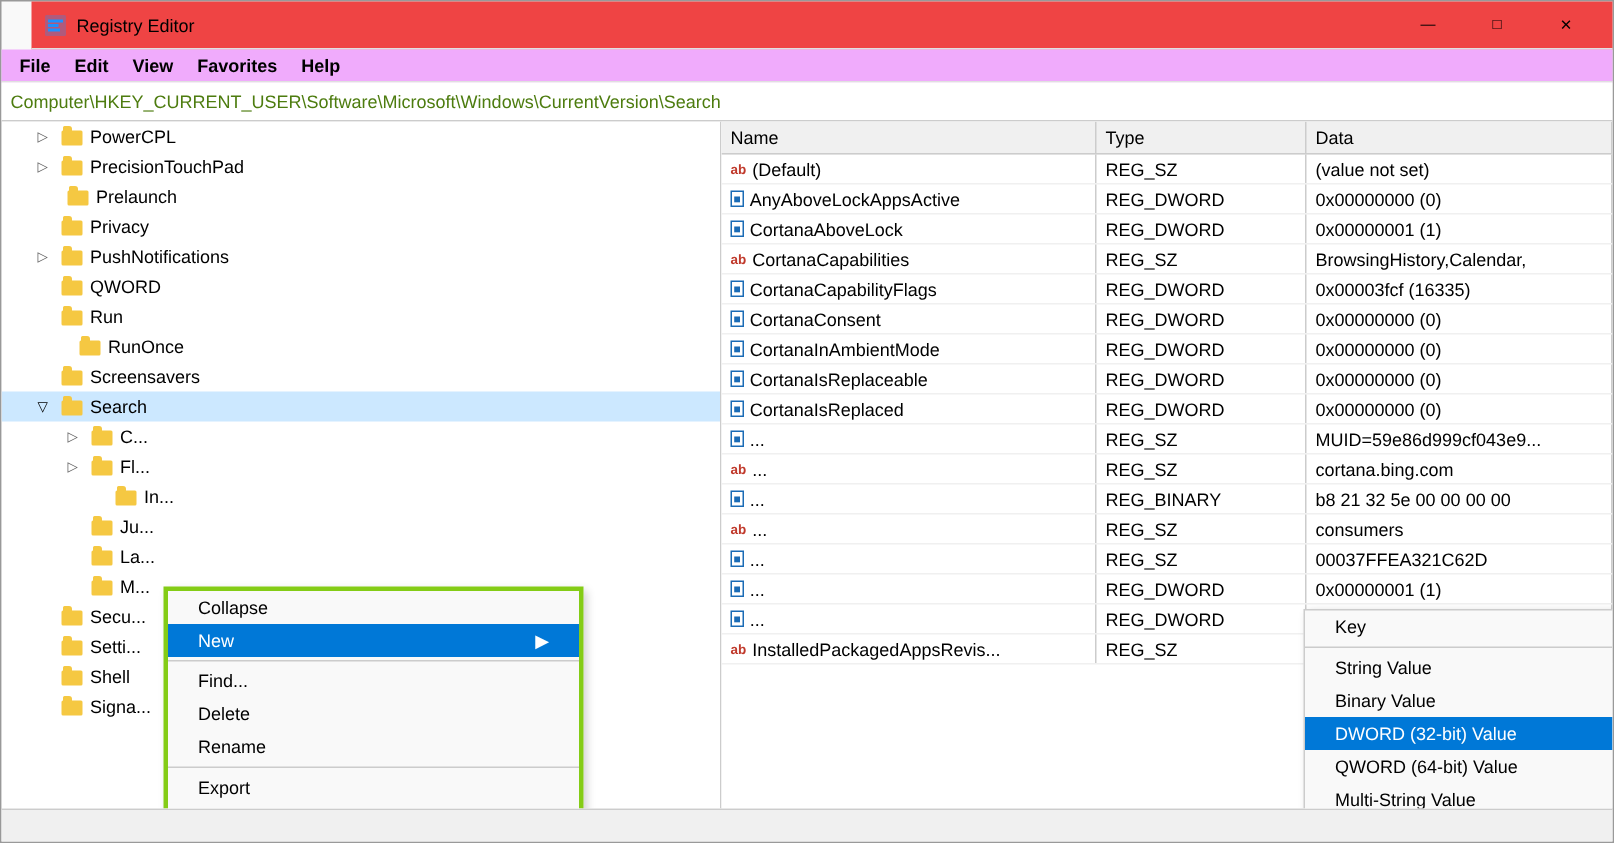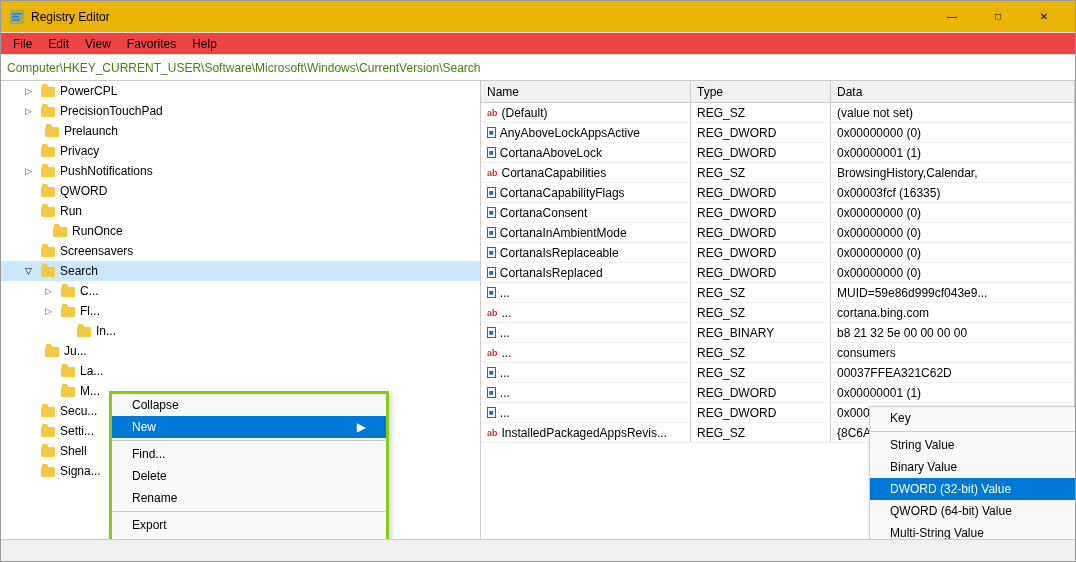--- a/index.html
+++ b/index.html
@@ -13,27 +13,28 @@
     }
     .window {
       width: 1076px;
       height: 562px;
       background: #f9f9f9;
       border: 1px solid #999;
       display: flex;
       flex-direction: column;
     }
     .title-bar {
-      background: #eab308;
+      background: #ef4444;
       height: 32px;
       display: flex;
       align-items: center;
       padding: 0 8px;
       border-bottom: 1px solid #e0e0e0;
       user-select: none;
+      margin-left: 20px;
     }
     .title-bar-icon {
       width: 16px;
       height: 16px;
       margin-right: 6px;
       flex-shrink: 0;
     }
     .title-bar-text {
       flex: 1;
       font-size: 12px;
@@ -50,25 +51,26 @@
       align-items: center;
       justify-content: center;
       background: transparent;
       border: none;
       cursor: pointer;
       font-size: 10px;
       color: #000;
     }
     .menu-bar {
       display: flex;
-      background: #ef4444;
+      background: #f0abfc;
       height: 22px;
       align-items: center;
       padding: 0 4px;
       border-bottom: 1px solid #e0e0e0;
+      font-weight: bold;
     }
     .menu-item {
       padding: 2px 8px;
       cursor: pointer;
       color: #000;
     }
     .address-bar {
       display: flex;
       align-items: center;
       background: #fff;
@@ -155,21 +157,21 @@
     }
     .table-col {
       padding: 0 6px;
       border-right: 1px solid #ccc;
       height: 100%;
       display: flex;
       align-items: center;
       overflow: hidden;
       white-space: nowrap;
     }
-    .col-name { width: 210px; }
+    .col-name { width: 250px; }
     .col-type { width: 140px; text-align: center; }
     .col-data { flex: 1; }
     .table-row {
       display: flex;
       align-items: center;
       height: 20px;
       border-bottom: 1px solid #f0f0f0;
       cursor: pointer;
     }
     
@@ -324,21 +326,21 @@
         <div class="tree-item" style="padding-left:44px">
           <span class="tree-arrow">▷</span>
           <span class="folder-icon"></span>
           <span>Fl...</span>
         </div>
         <div class="tree-item" style="padding-left:60px">
           <span class="tree-arrow"></span>
           <span class="folder-icon"></span>
           <span>In...</span>
         </div>
-        <div class="tree-item" style="padding-left:28px">
+        <div class="tree-item" style="padding-left:44px">
           <span class="tree-arrow"></span>
           <span class="folder-icon"></span>
           <span>Ju...</span>
         </div>
         <div class="tree-item" style="padding-left:44px">
           <span class="tree-arrow"></span>
           <span class="folder-icon"></span>
           <span>La...</span>
         </div>
         <div class="tree-item" style="padding-left:44px">

